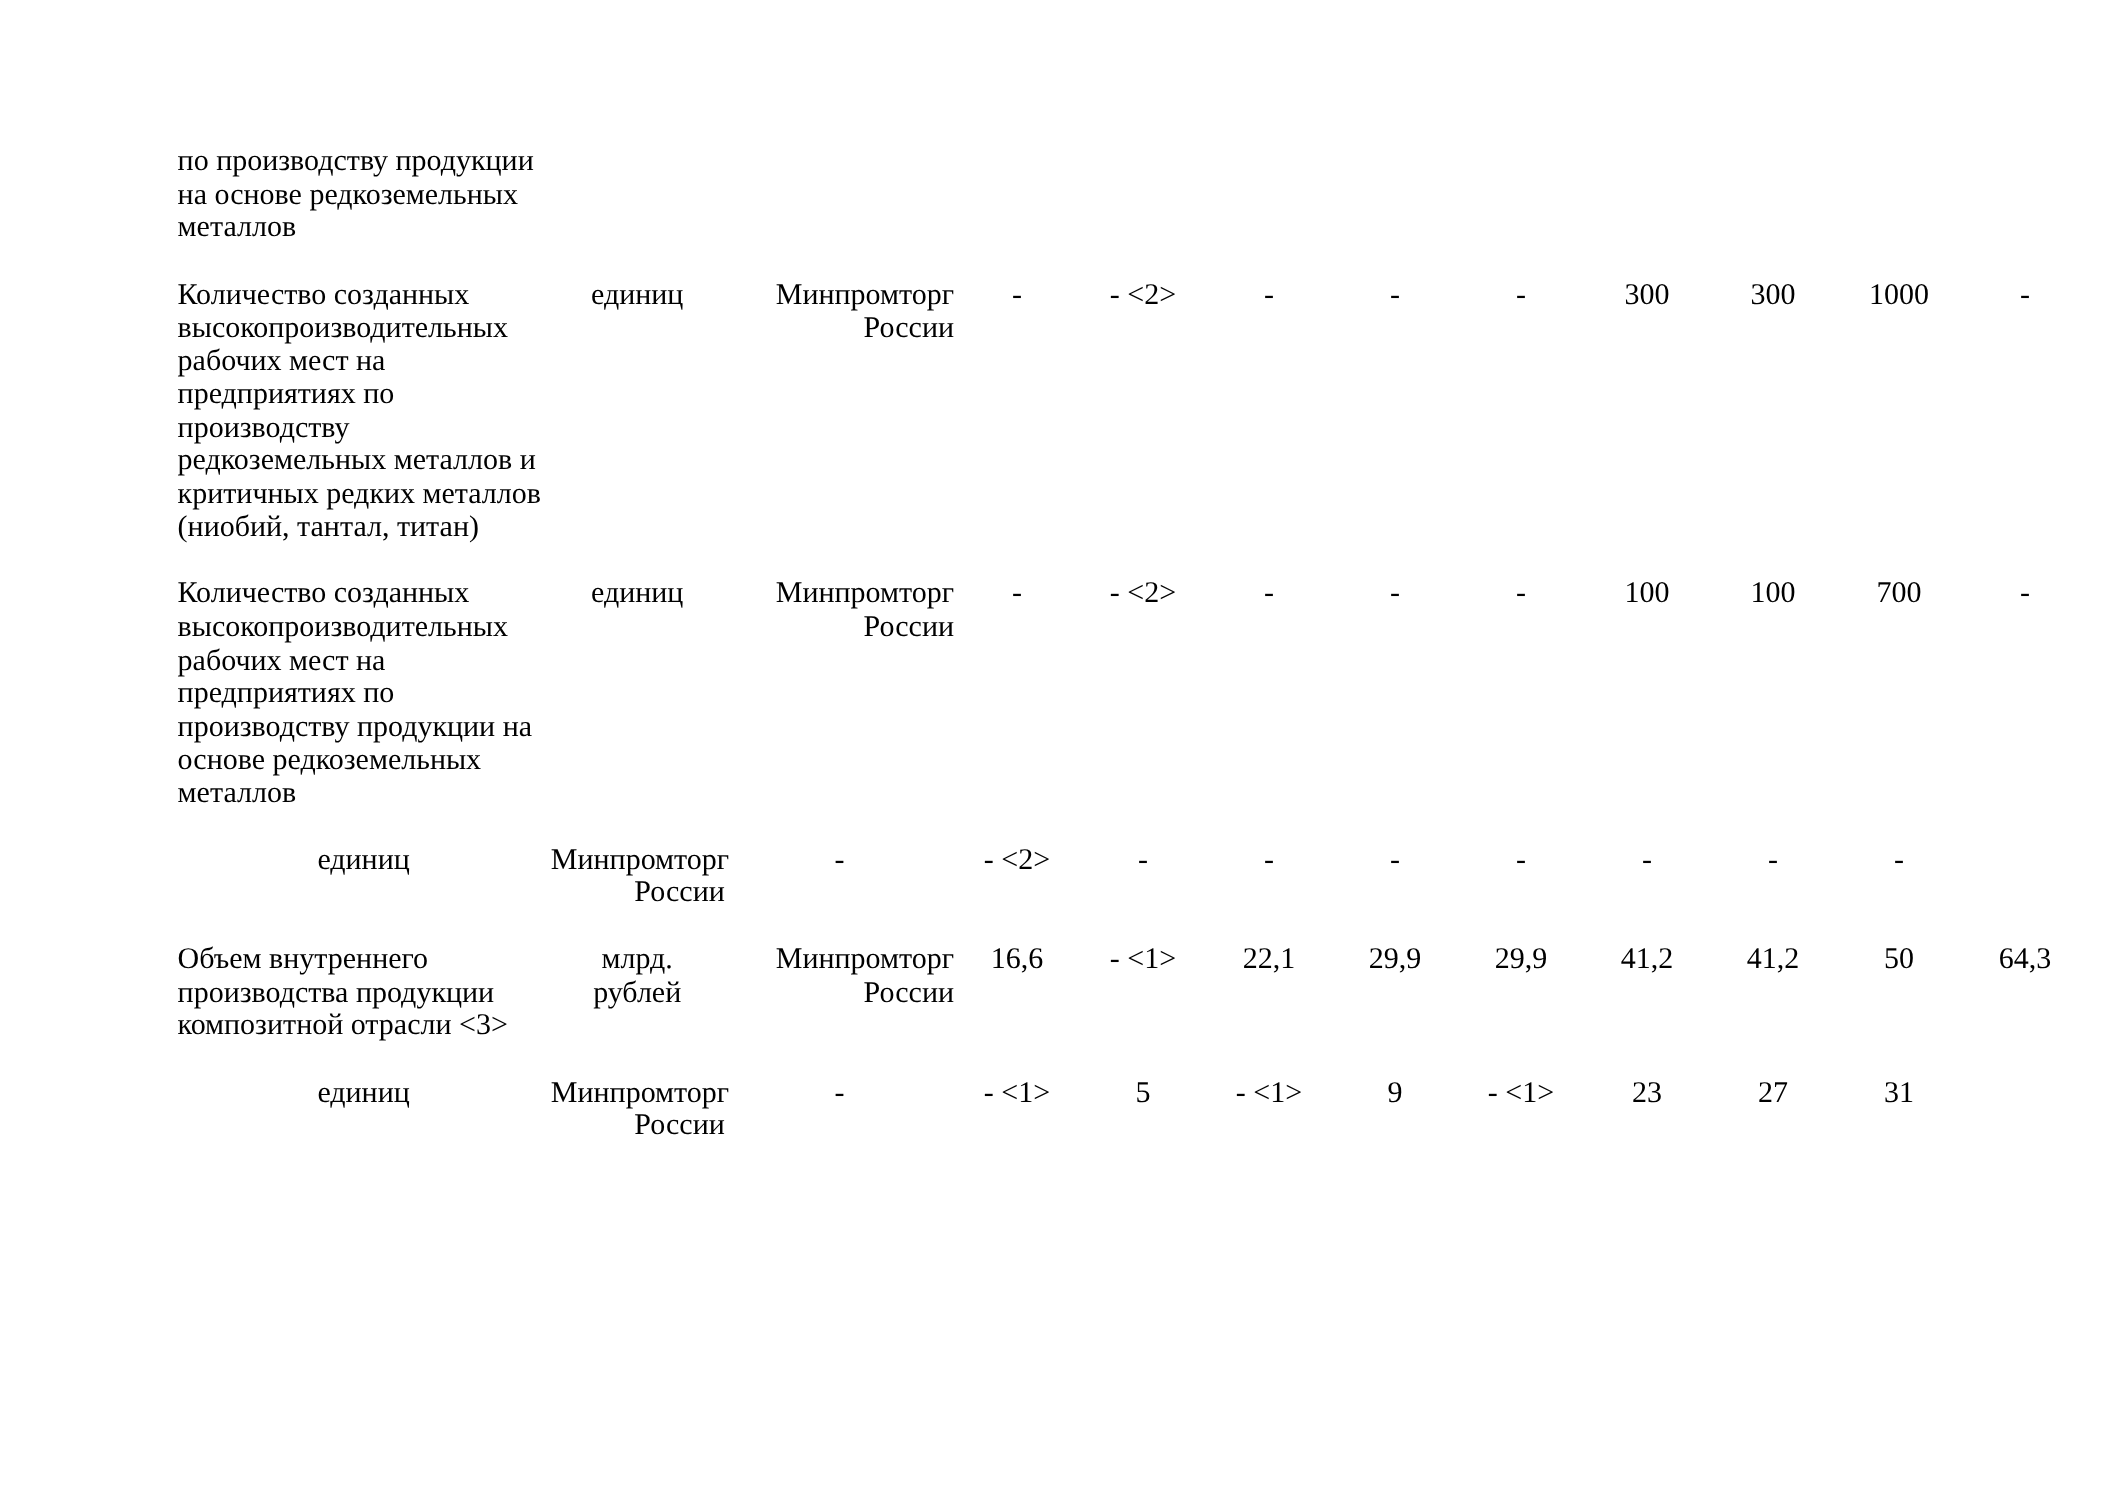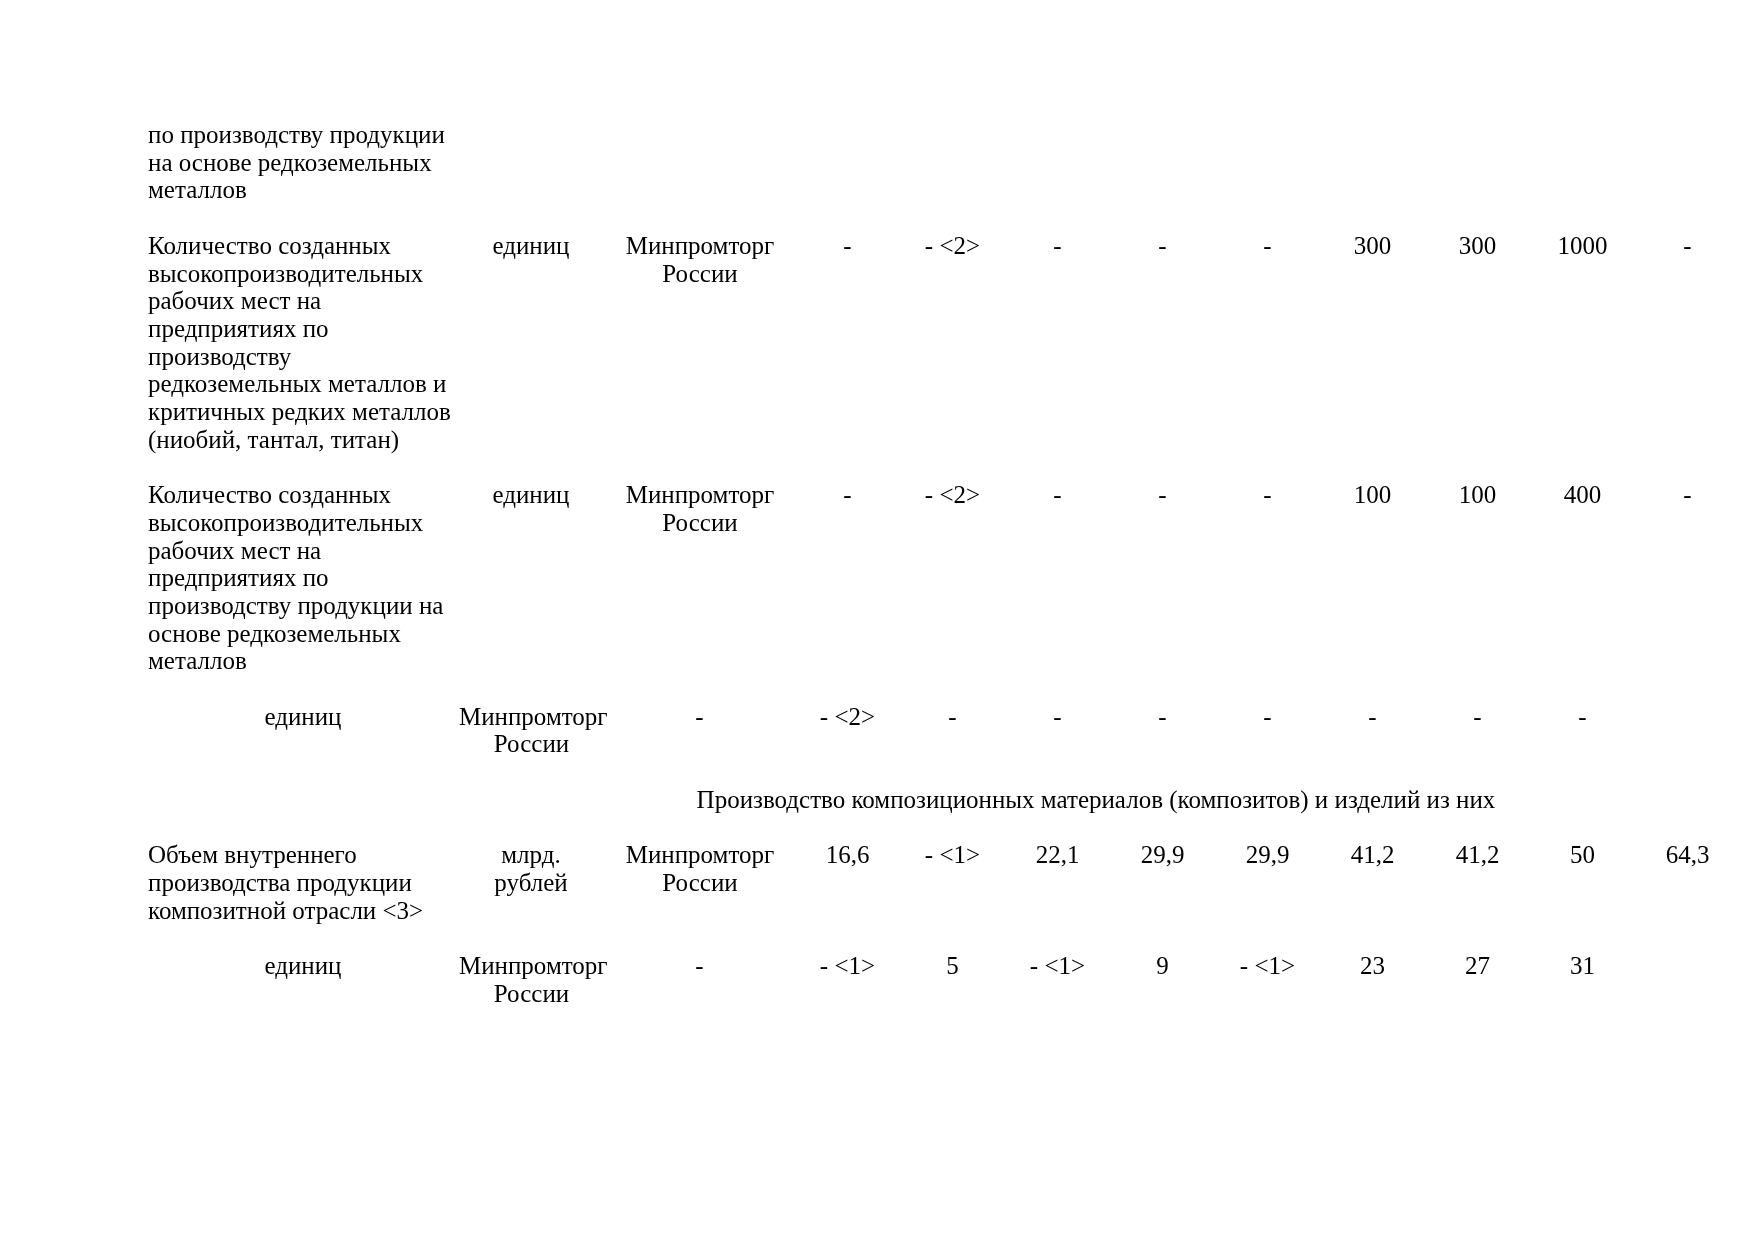--- a/index.html
+++ b/index.html
@@ -22,21 +22,21 @@
   }
   .trow {
     display: grid;
     grid-template-columns: 310px 146px 191px repeat(9, 105px);
     align-items: start;
     margin-bottom: 27.7px;
   }
   .cell { white-space: pre-line; }
   .name   { text-align: left; }
   .unit   { text-align: center; }
-  .agency { text-align: center; padding-left: 1px; font-family: Liberation Serif, serif; }
+  .agency { text-align: right; padding-left: 1px; font-family: Liberation Serif, serif; }
   .val    { text-align: center; }
   .section-heading {
     box-sizing: border-box;
     width: 1592px;
     padding-left: 304px;
     text-align: center;
     margin-bottom: 27.7px;
     white-space: nowrap;
   }
 </style>
@@ -97,40 +97,39 @@
       <div class="cell unit">единиц</div>
       <div class="cell agency">Минпромторг
 России</div>
       <div class="cell val">-</div>
       <div class="cell val">- &lt;2&gt;</div>
       <div class="cell val">-</div>
       <div class="cell val">-</div>
       <div class="cell val">-</div>
       <div class="cell val">100</div>
       <div class="cell val">100</div>
-      <div class="cell val">400</div>
+      <div class="cell val">700</div>
       <div class="cell val">-</div>
     </div>
 
     <div class="trow">
       <div class="cell unit">единиц</div>
       <div class="cell agency">Минпромторг
 России</div>
       <div class="cell val">-</div>
       <div class="cell val">- &lt;2&gt;</div>
       <div class="cell val">-</div>
       <div class="cell val">-</div>
       <div class="cell val">-</div>
       <div class="cell val">-</div>
       <div class="cell val">-</div>
       <div class="cell val">-</div>
       <div class="cell val">-</div>
     </div>
 
-    <div class="section-heading">Производство композиционных материалов (композитов) и изделий из них</div>
 
     <div class="trow">
       <div class="cell name">Объем внутреннего
 производства продукции
 композитной отрасли &lt;3&gt;</div>
       <div class="cell unit">млрд.
 рублей</div>
       <div class="cell agency">Минпромторг
 России</div>
       <div class="cell val">16,6</div>

